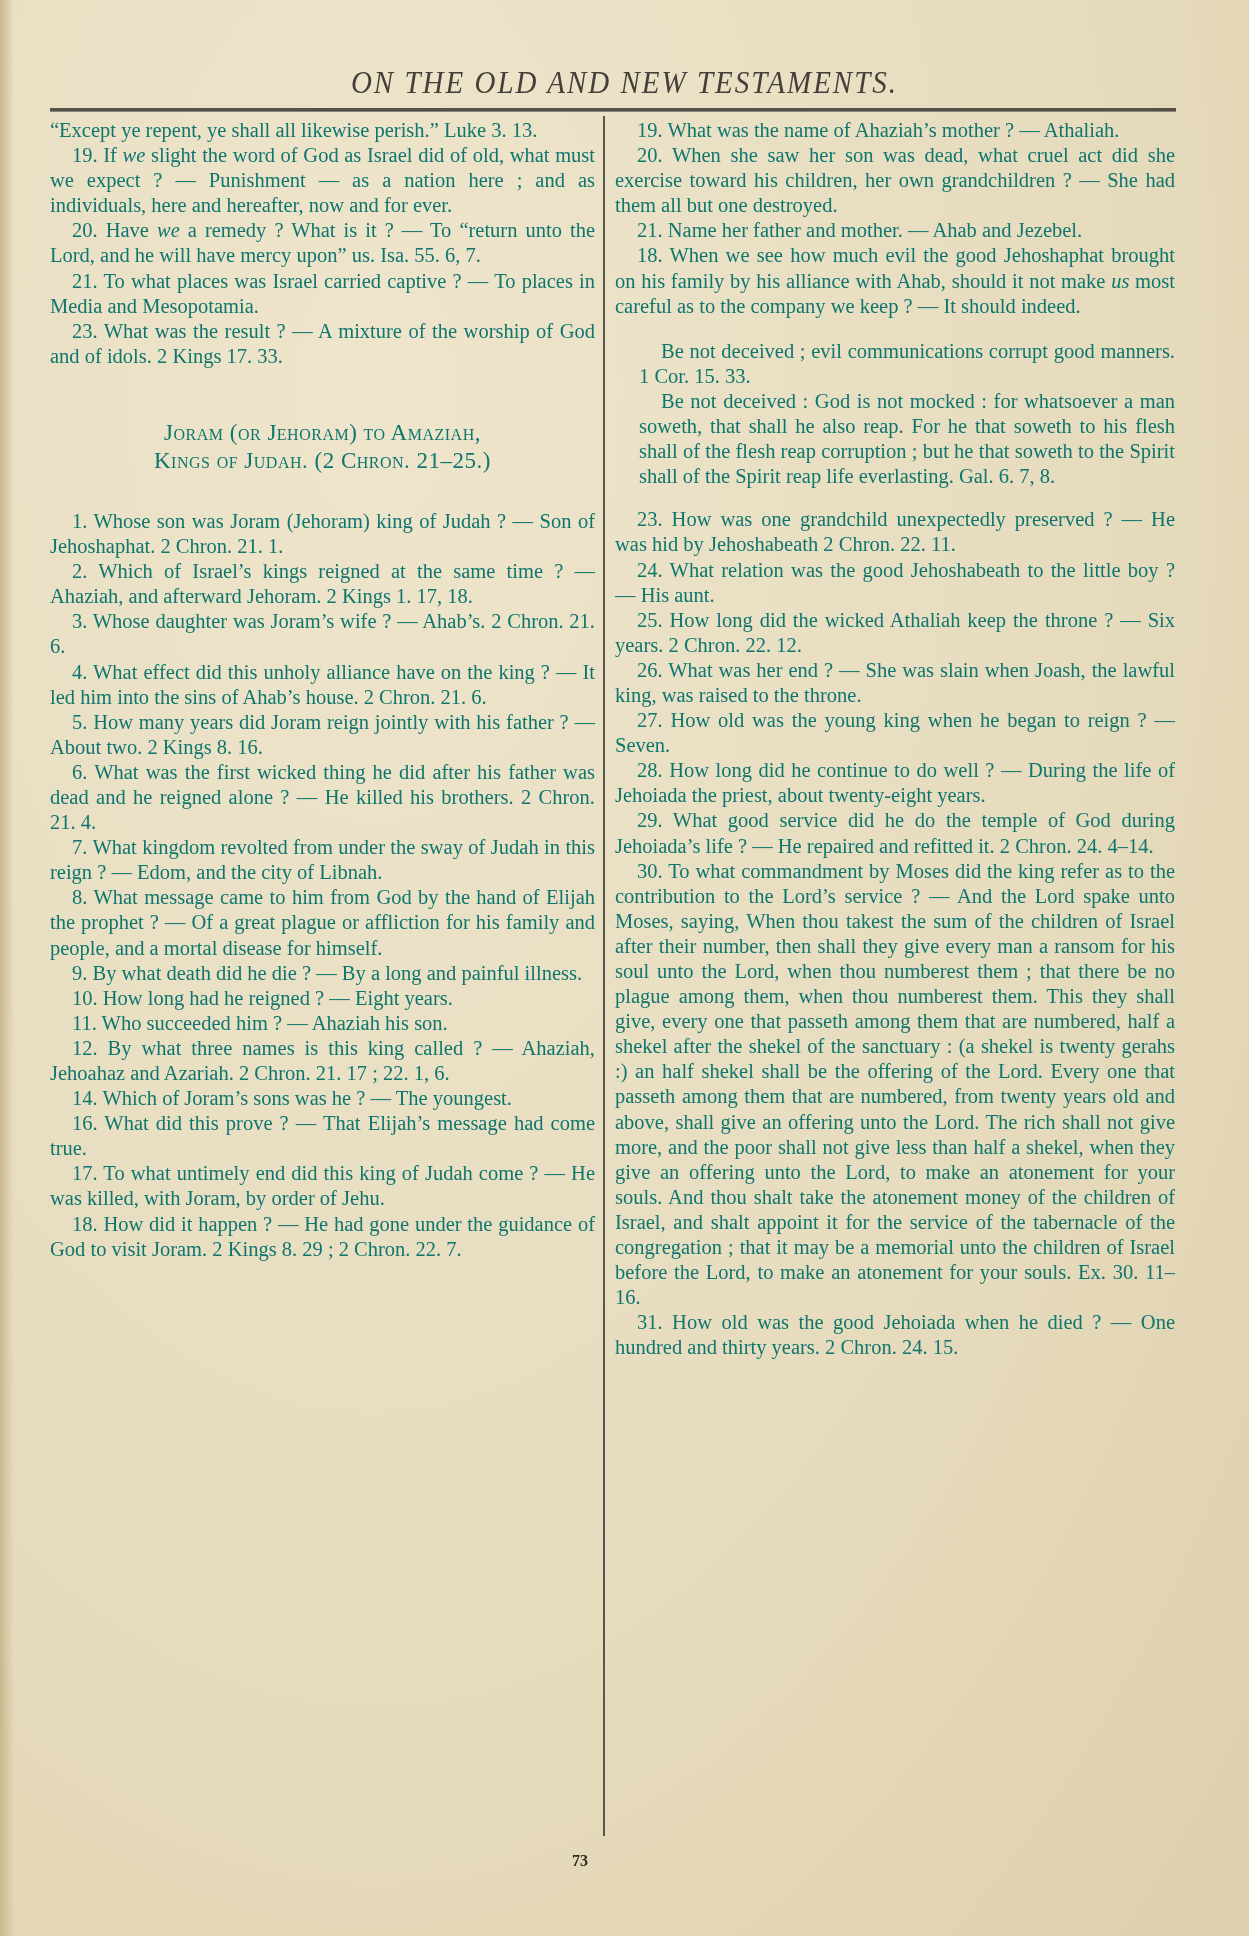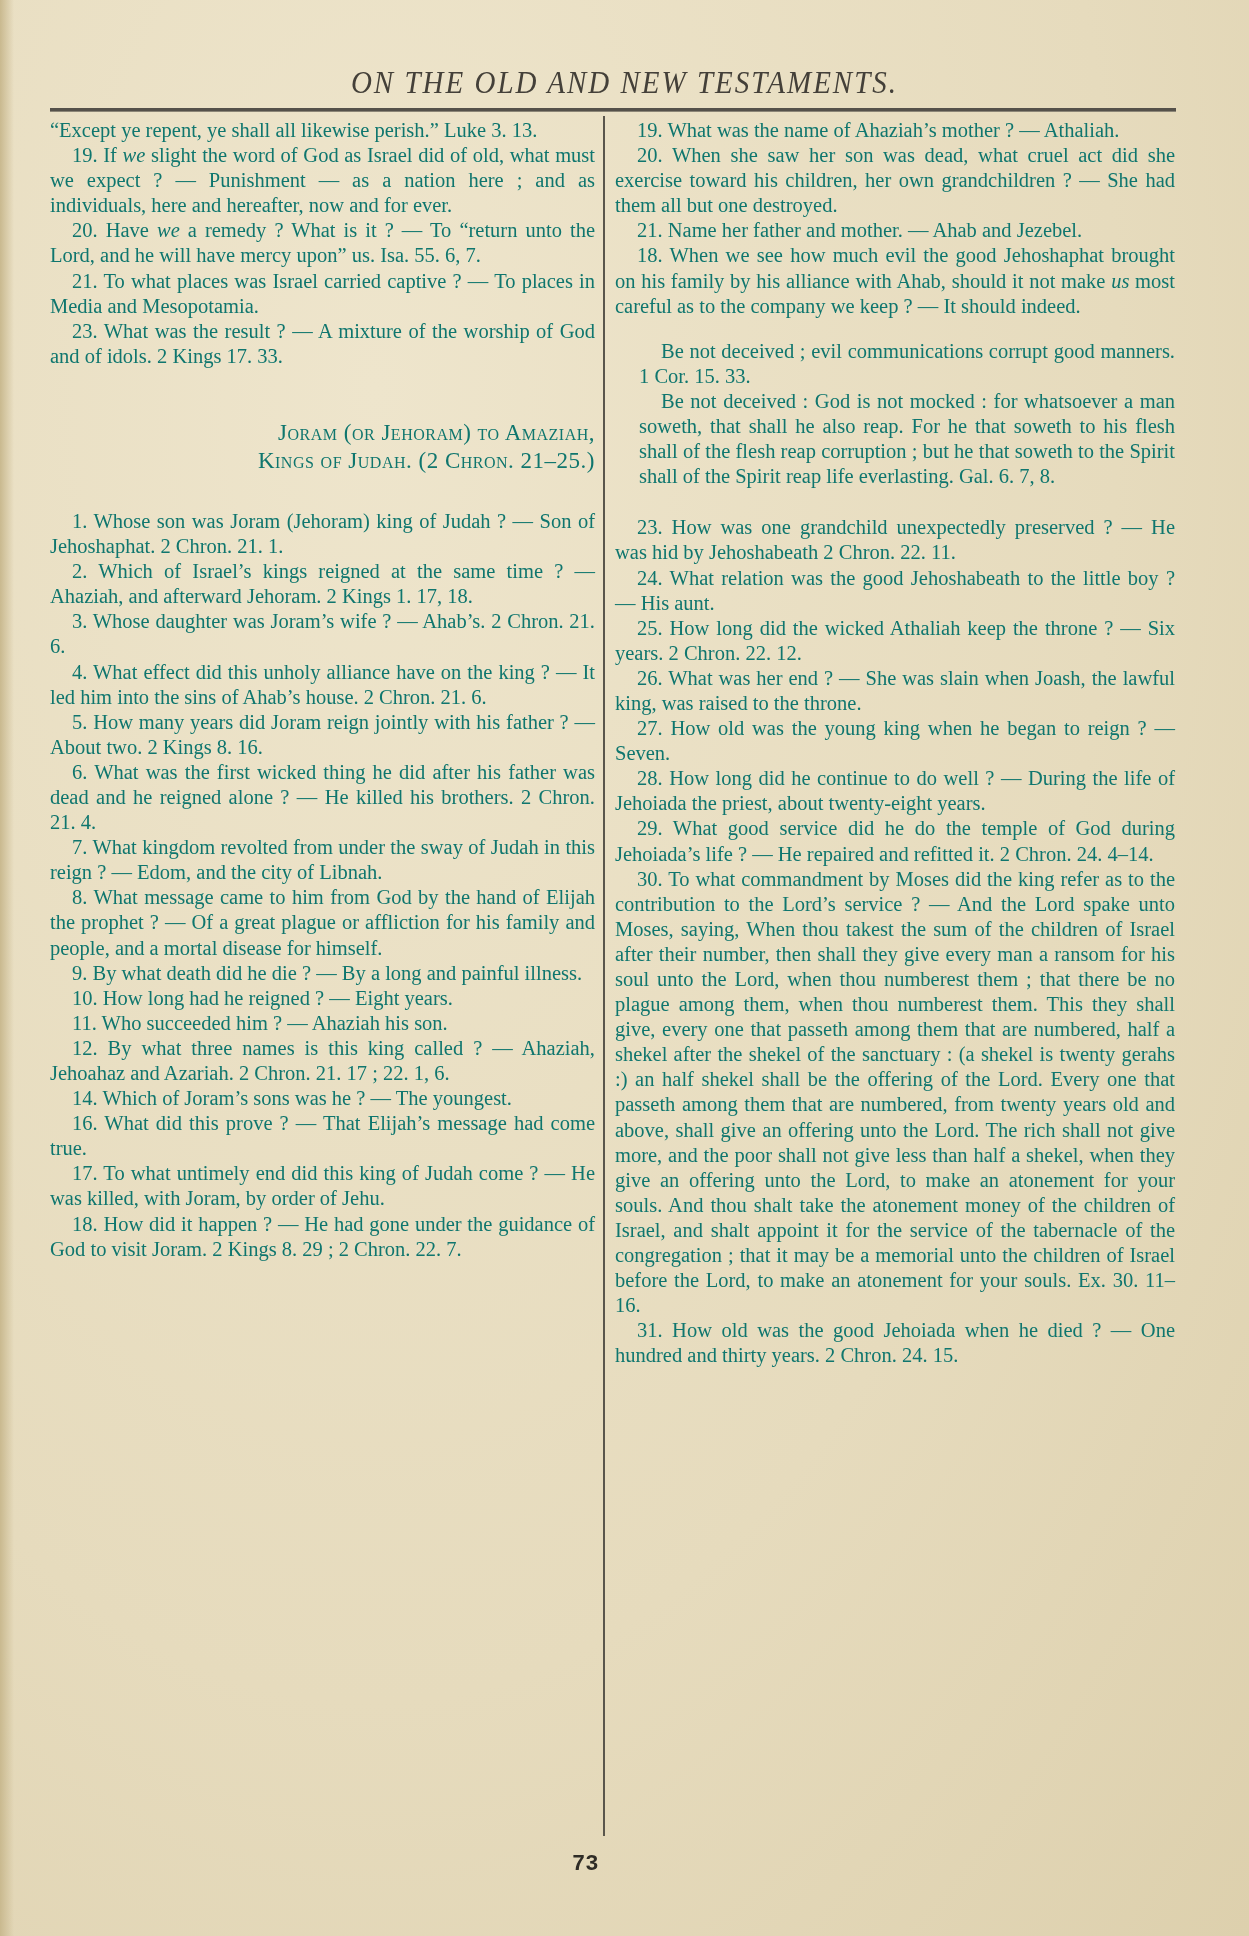--- a/index.html
+++ b/index.html
@@ -38,32 +38,32 @@
   }
   .col-left { left: 50px; width: 545px; }
   .col-right { left: 615px; width: 560px; }
   .col-divider {
     position: absolute; left: 603px; top: 116px; width: 1.5px; height: 1720px;
     background: #5a564c;
   }
   .p { margin: 0; text-indent: 22px; }
   .p.noindent { text-indent: 0; }
   .section-heading {
-    text-align: right; text-indent: 0;
+    text-align: center; text-indent: 0;
     font-variant: small-caps;
     font-size: 23px; line-height: 28px;
     letter-spacing: 0.5px;
     margin: 50px 0 34px 0;
   }
-  .quote-block { margin: 20px 0 26px 24px; }
+  .quote-block { margin: 20px 0 18px 24px; }
   .quote-block .p { text-indent: 22px; }
   .page-number {
     position: absolute; top: 1852px; left: 572px;
-    font-family: Liberation Mono, monospace; font-weight: bold;
-    font-size: 22px; color: #2f2c26;
+    font-family: Liberation Serif, serif; font-weight: bold;
+    font-size: 16px; color: #2f2c26;
   }
   em { font-style: italic; }
 </style>
 </head>
 <body>
 
 <div class="page-left-edge"></div>
 
 <div class="running-head">ON THE OLD AND NEW TESTAMENTS.</div>
 <div class="head-rule"></div>

